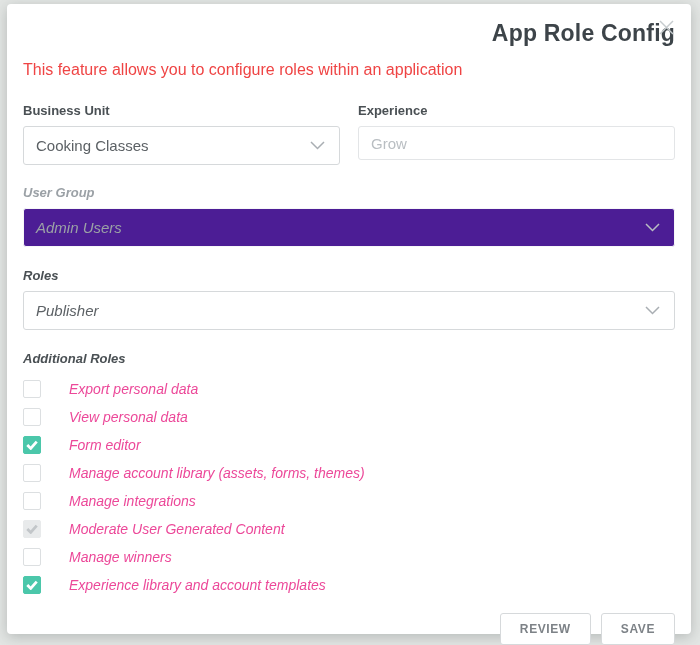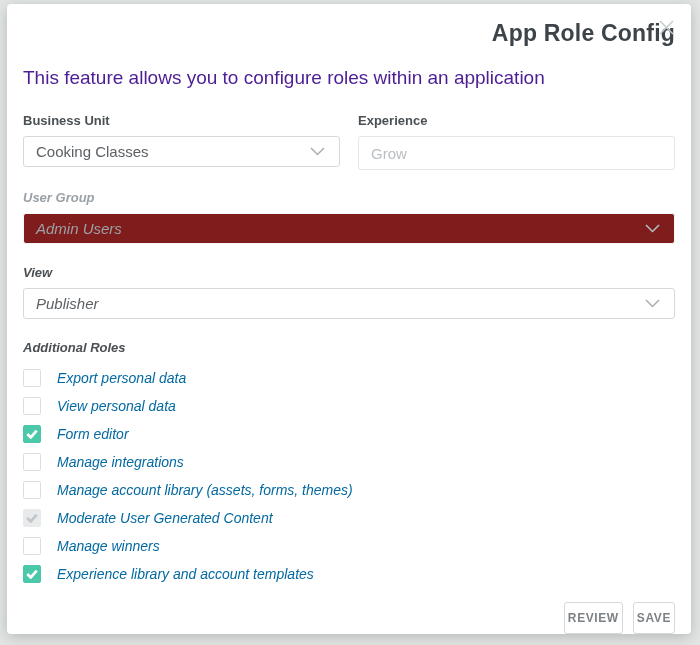--- a/index.html
+++ b/index.html
@@ -29,54 +29,54 @@
   }
   .close-btn svg { stroke: #c6cbce; stroke-width: 1.4; }
   .dialog-title {
     font-size: 23px;
     font-weight: bold;
     color: #3d4449;
     letter-spacing: .2px;
     text-align: right;
   }
   .dialog-subtitle {
-    margin-top: 20px;
-    font-size: 19px;
-    color: #4c1d95;
+    margin-top: 14px;
+    font-size: 16px;
+    color: #ef4444;
   }
   .row-2col {
     margin-top: 24px;
     display: flex;
     gap: 18px;
   }
   .field { display: block; }
   .field.w-320 { width: 320px; }
   .field-label {
     display: block;
     font-size: 13px;
     font-weight: bold;
     color: #4a5054;
     margin-bottom: 8px;
   }
   .field-label.disabled { color: #9ba1a6; font-weight: bold; }
   .select-box {
-    height: 31px;
+    height: 39px;
     border: 1px solid #d6d9db;
     border-radius: 3px;
     background: #fff;
     display: flex;
     align-items: center;
     justify-content: space-between;
     padding: 0 14px 0 12px;
     cursor: pointer;
   }
   .select-box .value { font-size: 15px; color: #5c6165; }
   .select-box svg { stroke: #a9aeb3; stroke-width: 1.5; fill: none; }
   .select-box.disabled {
-    background: #7f1d1d;
+    background: #4c1d95;
     border-color: #f6f7f8;
     cursor: default;
   }
   .select-box.disabled .value { color: #9ba1a6; }
   .select-box.disabled svg { stroke: #b9bec2; }
   .text-input {
     width: 100%;
     height: 34px;
     border: 1px solid #e3e5e7;
     border-radius: 3px;
@@ -111,40 +111,40 @@
     background: var(--accent);
     border-color: var(--accent);
     color: #ffffff;
   }
   .checkbox.checked.disabled {
     background: #e8eaeb;
     border-color: #e8eaeb;
     color: #c2c6c9;
   }
   .cb-label {
-    margin-left: 16px;
+    margin-left: 28px;
     font-size: 14px;
-    color: #0369a1;
+    color: #ec4899;
   }
   .footer {
     margin-top: 14px;
     display: flex;
     justify-content: flex-end;
     gap: 10px;
   }
   .btn {
     height: 32px;
     border-radius: 3px;
     background: #fff;
     font-family: inherit;
     font-size: 12px;
     font-weight: bold;
     letter-spacing: .6px;
     cursor: pointer;
-    padding: 0 3px;
+    padding: 0 19px;
   }
   .btn-cancel {
     border: 2px solid var(--accent);
     color: var(--accent);
     padding: 0 20px;
   }
   .btn-plain {
     border: 1px solid #d6d9db;
     color: #7d8287;
   }
@@ -190,21 +190,21 @@
       <span class="value">Admin Users</span>
       <span style="display:flex">
         <svg width="15" height="9" viewBox="0 0 15 9">
             <polyline points="1 1 7.5 7.5 14 1"></polyline>
           </svg>
       </span>
     </div>
   </div>
 
   <div class="section section-roles">
-    <span class="field-label">View</span>
+    <span class="field-label">Roles</span>
     <div class="select-box w-full">
       <span class="value">Publisher</span>
       <span style="display:flex">
         <svg width="15" height="9" viewBox="0 0 15 9">
             <polyline points="1 1 7.5 7.5 14 1"></polyline>
           </svg>
       </span>
     </div>
   </div>
 
@@ -242,31 +242,31 @@
     <span class="cb-label">Form editor</span>
   </div>
         <div class="cb-row">
     <span class="checkbox">
       <span style="display:flex">
         <svg width="12" height="10" viewBox="0 0 14 11">
                 <polyline points="1.5 5.5 5.5 9.5 12.5 1.5"></polyline>
               </svg>
       </span>
     </span>
+    <span class="cb-label">Manage account library (assets, forms, themes)</span>
+  </div>
+        <div class="cb-row">
+    <span class="checkbox">
+      <span style="display:flex">
+        <svg width="12" height="10" viewBox="0 0 14 11">
+                <polyline points="1.5 5.5 5.5 9.5 12.5 1.5"></polyline>
+              </svg>
+      </span>
+    </span>
     <span class="cb-label">Manage integrations</span>
-  </div>
-        <div class="cb-row">
-    <span class="checkbox">
-      <span style="display:flex">
-        <svg width="12" height="10" viewBox="0 0 14 11">
-                <polyline points="1.5 5.5 5.5 9.5 12.5 1.5"></polyline>
-              </svg>
-      </span>
-    </span>
-    <span class="cb-label">Manage account library (assets, forms, themes)</span>
   </div>
         <div class="cb-row">
     <span class="checkbox checked disabled">
       <span style="display:flex">
         <svg width="12" height="10" viewBox="0 0 14 11">
                 <polyline points="1.5 5.5 5.5 9.5 12.5 1.5"></polyline>
               </svg>
       </span>
     </span>
     <span class="cb-label">Moderate User Generated Content</span>

